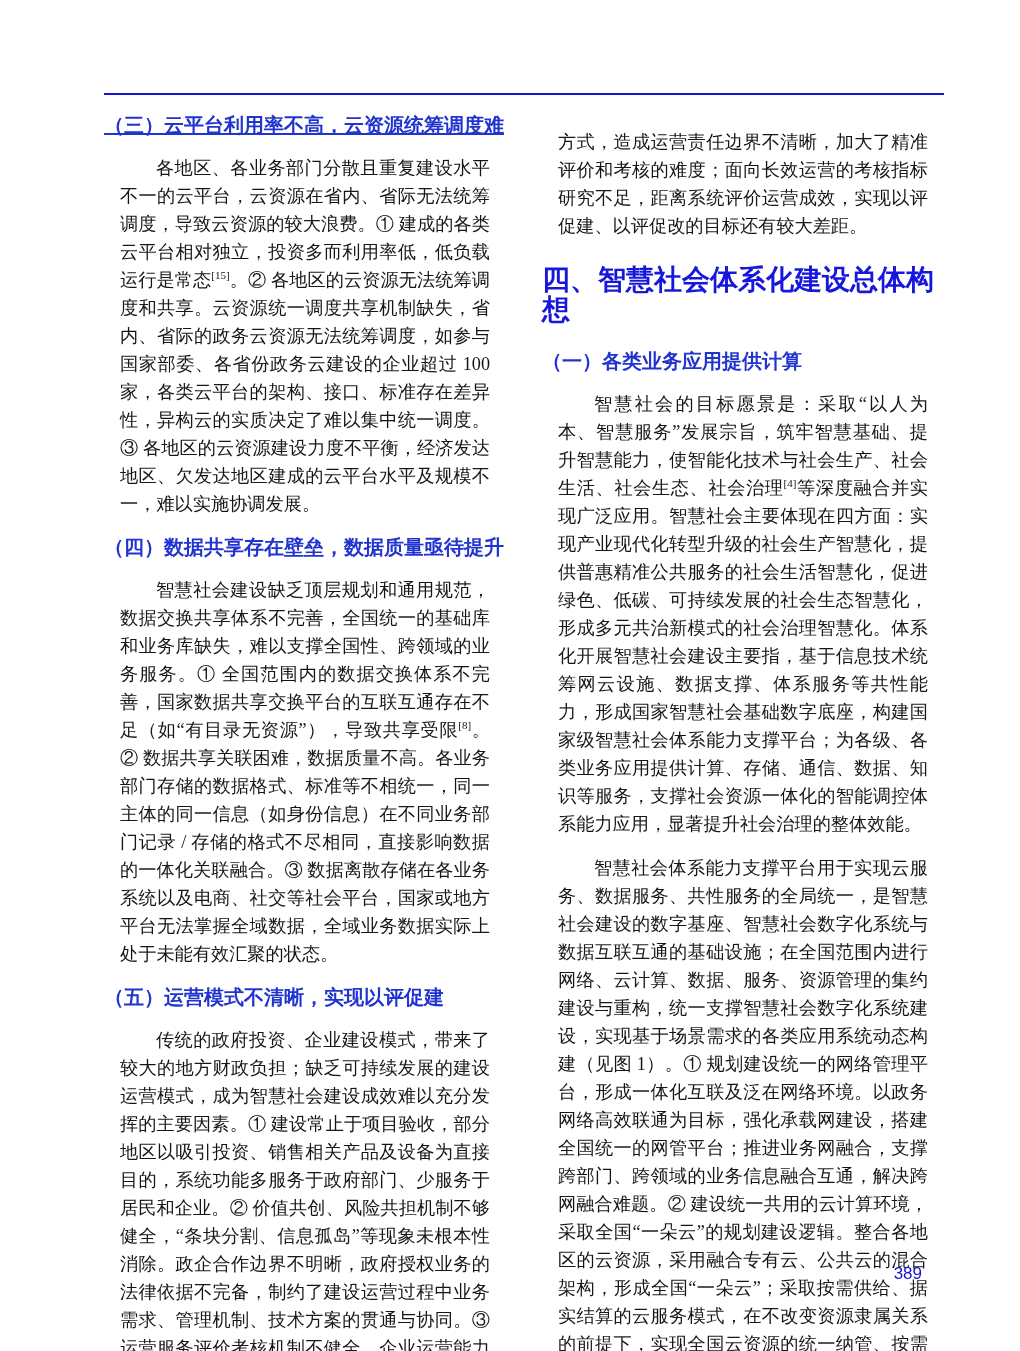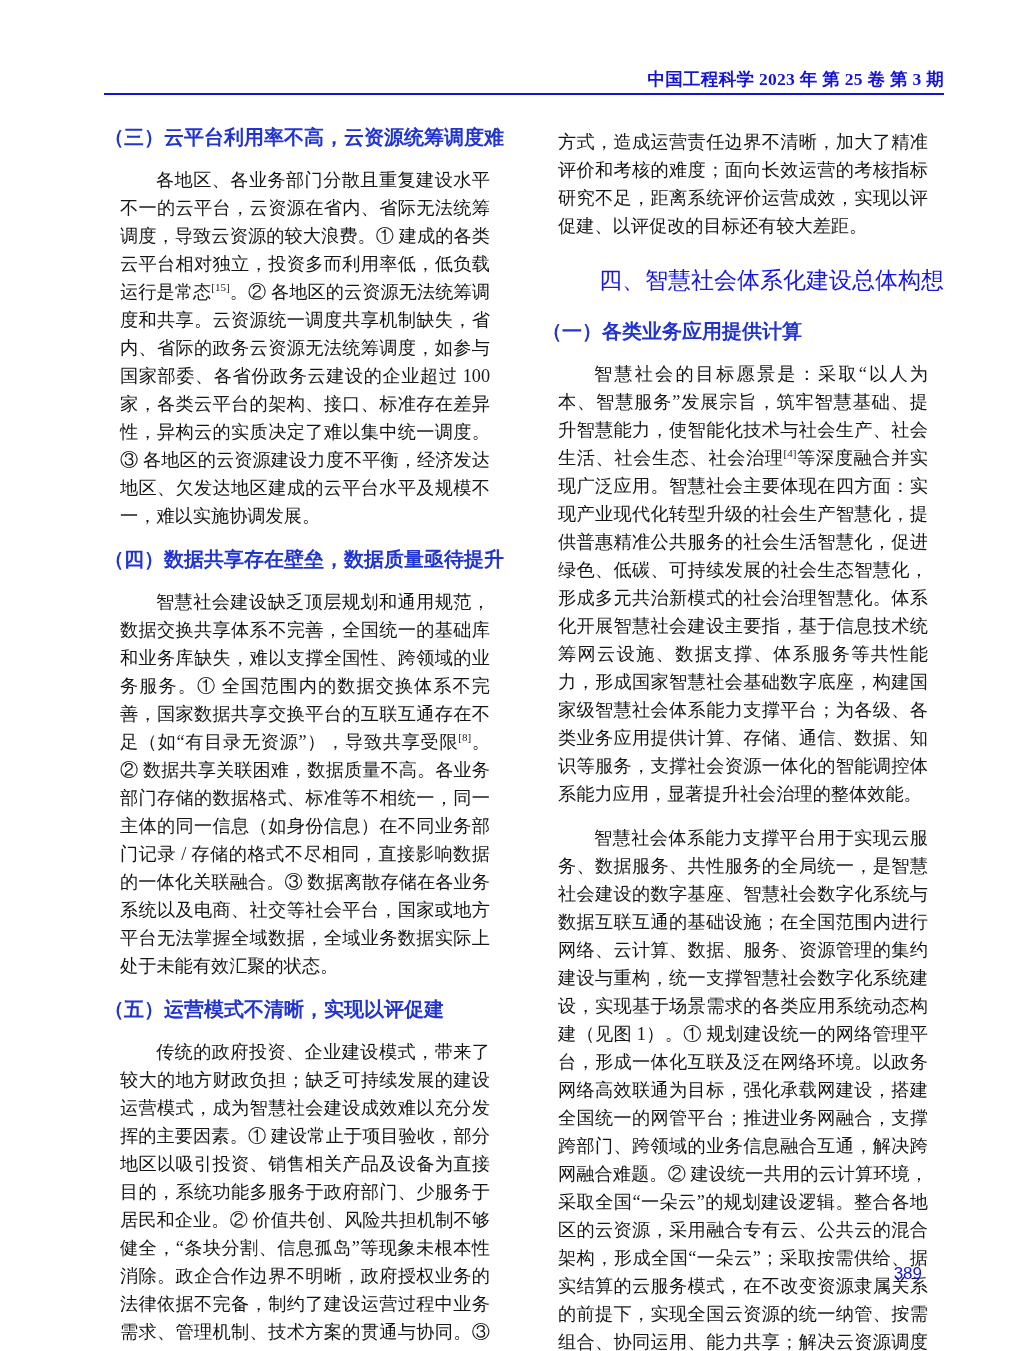--- a/index.html
+++ b/index.html
@@ -54,50 +54,48 @@
   }
   .col p.indent { text-indent: 36px; }
   .col h3 {
     margin: 10px 0 7px 0;
     font-size: 20px;
     line-height: 26px;
     font-family: "Liberation Sans", sans-serif;
     font-weight: 700;
     color: var(--blue-section, #2134d0);
   }
-  .col > h3:first-child { margin-top: 12px; }
+  .col > h3:first-child { margin-top: 0; text-decoration: underline; }
   .col h2 {
     margin: 25px 0 23px 0;
-    font-size: 23px;
+    font-size: 28px;
     line-height: 30px;
     font-family: "Liberation Sans", sans-serif;
-    font-weight: 400;
+    font-weight: 700;
     color: var(--blue-chapter, #1717dc);
-    text-align: right;
   }
   sup {
     font-size: 11px;
     line-height: 0;
   }
   .page-number {
     position: absolute;
     top: 1264px;
     left: 104px;
     width: 818px;
     text-align: right;
     font-size: 17px;
     font-family: "Liberation Sans", sans-serif;
     color: var(--blue-header, #1414d2);
   }
 </style>
 </head>
 <body>
 
 <div class="page">
-  <div class="journal-header">中国工程科学 2023 年 第 25 卷 第 3 期</div>
   <div class="header-rule"></div>
   <div class="columns">
     <div class="col" id="col-left">
         <h3>（三）云平台利用率不高，云资源统筹调度难</h3>
         <p class="indent">各地区、各业务部门分散且重复建设水平不一的云平台，云资源在省内、省际无法统筹调度，导致云资源的较大浪费。① 建成的各类云平台相对独立，投资多而利用率低，低负载运行是常态<sup>[15]</sup>。② 各地区的云资源无法统筹调度和共享。云资源统一调度共享机制缺失，省内、省际的政务云资源无法统筹调度，如参与国家部委、各省份政务云建设的企业超过 100 家，各类云平台的架构、接口、标准存在差异性，异构云的实质决定了难以集中统一调度。③ 各地区的云资源建设力度不平衡，经济发达地区、欠发达地区建成的云平台水平及规模不一，难以实施协调发展。</p>
         <h3>（四）数据共享存在壁垒，数据质量亟待提升</h3>
         <p class="indent">智慧社会建设缺乏顶层规划和通用规范，数据交换共享体系不完善，全国统一的基础库和业务库缺失，难以支撑全国性、跨领域的业务服务。① 全国范围内的数据交换体系不完善，国家数据共享交换平台的互联互通存在不足（如“有目录无资源”），导致共享受限<sup>[8]</sup>。② 数据共享关联困难，数据质量不高。各业务部门存储的数据格式、标准等不相统一，同一主体的同一信息（如身份信息）在不同业务部门记录 / 存储的格式不尽相同，直接影响数据的一体化关联融合。③ 数据离散存储在各业务系统以及电商、社交等社会平台，国家或地方平台无法掌握全域数据，全域业务数据实际上处于未能有效汇聚的状态。</p>
         <h3>（五）运营模式不清晰，实现以评促建</h3>
         <p class="indent">传统的政府投资、企业建设模式，带来了较大的地方财政负担；缺乏可持续发展的建设运营模式，成为智慧社会建设成效难以充分发挥的主要因素。① 建设常止于项目验收，部分地区以吸引投资、销售相关产品及设备为直接目的，系统功能多服务于政府部门、少服务于居民和企业。② 价值共创、风险共担机制不够健全，“条块分割、信息孤岛”等现象未根本性消除。政企合作边界不明晰，政府授权业务的法律依据不完备，制约了建设运营过程中业务需求、管理机制、技术方案的贯通与协同。③ 运营服务评价考核机制不健全，企业运营能力有待提高。大部分项目采用建成后再委托运营的</p>
       </div>

